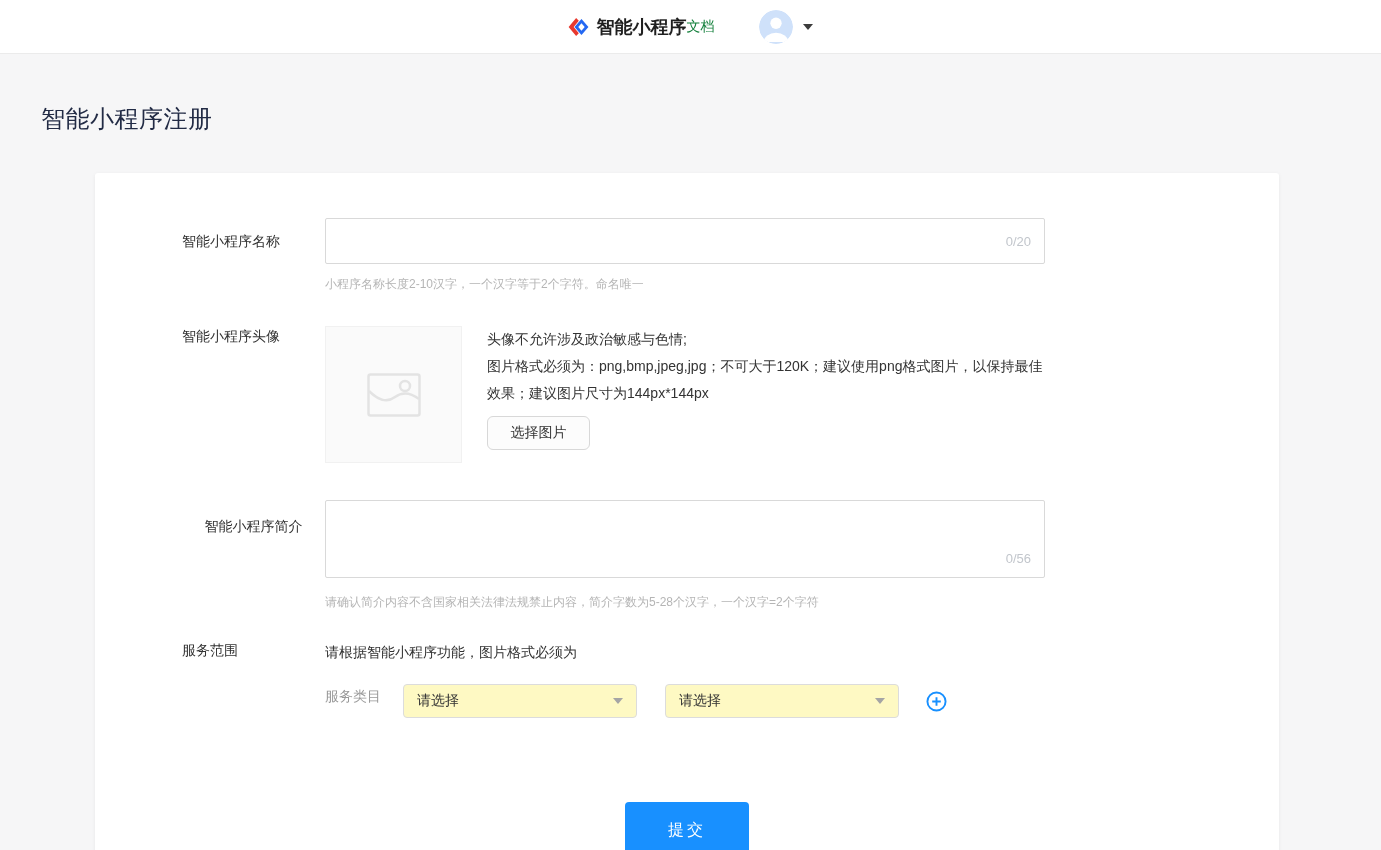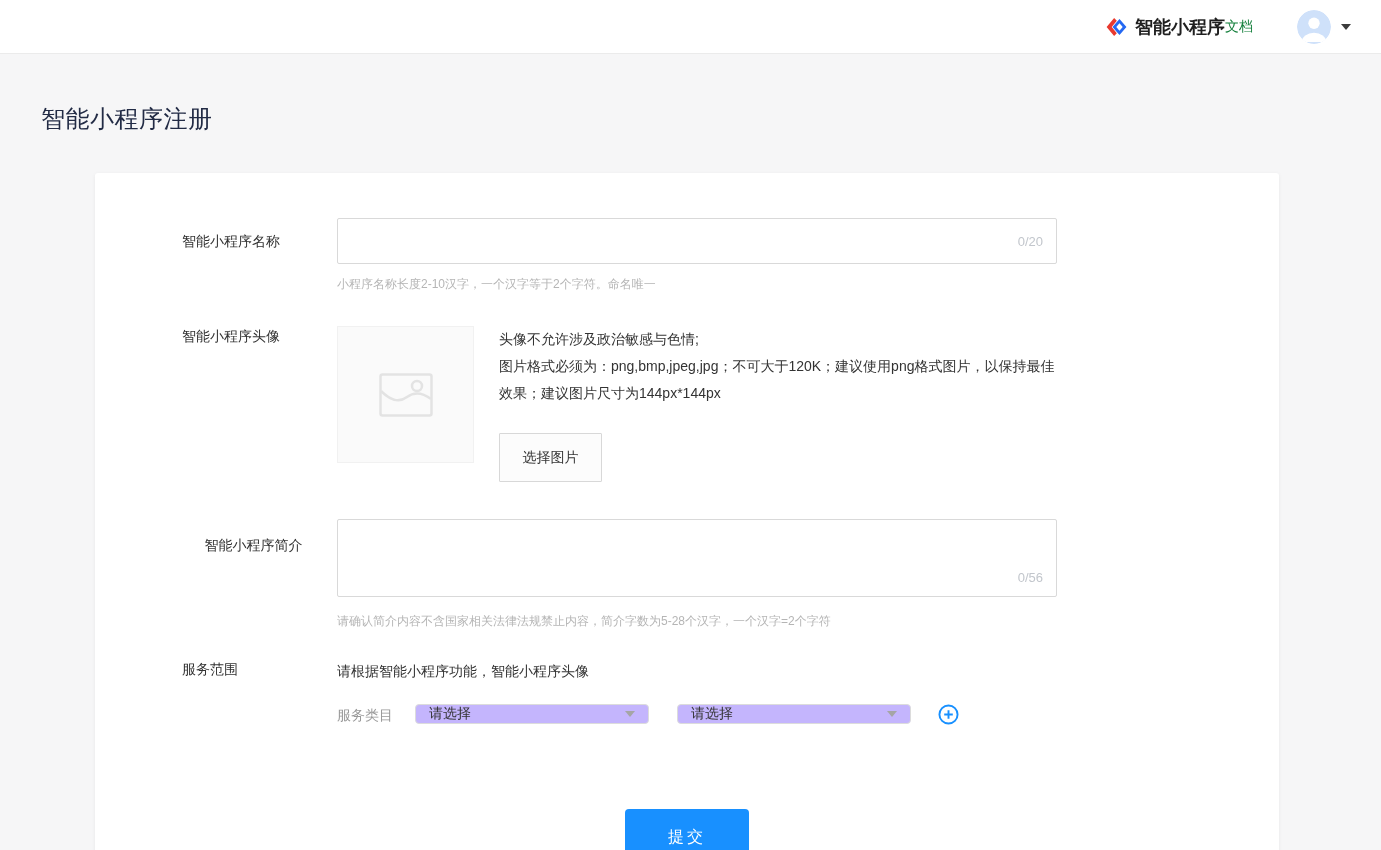--- a/index.html
+++ b/index.html
@@ -5,21 +5,21 @@
   * { margin:0; padding:0; box-sizing:border-box; }
   html,body { width:1381px; height:850px; overflow:hidden; }
   body {
     background:#f6f6f7;
     font-family:"Liberation Sans","DejaVu Sans",sans-serif;
     color:#333;
   }
   
   .navbar {
     height:54px; background:#fff; border-bottom:1px solid #ebebeb;
-    display:flex; align-items:center; justify-content:flex-end;
+    display:flex; align-items:center; justify-content:center;
     padding:0 30px 0 28px;
   }
   .brand { display:flex; align-items:center; gap:8px; cursor:pointer; }
   .brand-name { font-size:18px; font-weight:600; color:#1f1f1f; }
   .nav-right { display:flex; align-items:center; }
   .docs-link { font-size:14px; color:#15803d; text-decoration:none; margin-right:44px; cursor:pointer; }
   .avatar { width:34px; height:34px; border-radius:50%; overflow:hidden; cursor:pointer; }
   .caret-down {
     width:0; height:0; margin-left:10px; cursor:pointer;
     border-left:5px solid transparent; border-right:5px solid transparent;
@@ -28,21 +28,21 @@
   
   .page-title {
     margin:49px 0 0 41px; font-size:24px; font-weight:500;
     color:#222b45; letter-spacing:0.5px;
   }
   .card {
     width:1184px; margin:38px 0 0 95px; background:#fff;
     border-radius:3px; box-shadow:0 1px 4px rgba(0,0,0,0.06);
     padding:45px 0 150px;
   }
-  .form-row { display:flex;gap:12px; }
+  .form-row { display:flex; }
   .form-label {
     width:143px; margin-left:87px; flex-shrink:0;
     font-size:14px; color:#333;
   }
   .control-col { width:720px; }
   
   .row-name { margin-bottom:33px; }
   .row-name .form-label { line-height:46px; }
   .input-wrap { position:relative; width:720px; }
   .text-input {
@@ -60,39 +60,39 @@
   .row-avatar { margin-bottom:37px; }
   .row-avatar .form-label { padding-top:2px; }
   .avatar-content { display:flex; }
   .img-placeholder {
     width:137px; height:137px; background:#fafafa; border:1px solid #f1f1f1;
     display:flex; align-items:center; justify-content:center; flex-shrink:0;
   }
   .avatar-right { margin-left:25px; width:558px; }
   .rules-text { font-size:14px; color:#333; line-height:27px; }
   .choose-btn {
-    margin-top:26px; width:103px; height:49px; border:1px solid #d8d8d8;
-    background:#fcfcfc; border-radius:1px; font-size:14px; color:#333;
+    margin-top:9px; width:103px; height:34px; border:1px solid #d8d8d8;
+    background:#fcfcfc; border-radius:6px; font-size:14px; color:#333;
     cursor:pointer; font-family:inherit;
   }
   
   .row-intro { margin-bottom:31px; }
   .row-intro .form-label { padding-top:18px;text-align:center; }
   .textarea-input {
     width:720px; height:78px; border:1px solid #d9d9d9; border-radius:2px;
     padding:10px 54px 10px 14px; font-size:14px; color:#333; outline:none;
     resize:none; font-family:inherit;
   }
   
   .service-instruction { font-size:14px; color:#333; line-height:20px; }
   .category-row { display:flex; align-items:center; margin-top:22px; }
   .category-label { font-size:14px; color:#999; margin-right:22px; align-self:flex-start; margin-top:4px; }
   .select-box {
-    width:234px; height:20px; border:1px solid #dcdcdc; border-radius:4px;
-    background:#c4b5fd; display:flex; align-items:center; justify-content:space-between;
+    width:234px; height:34px; border:1px solid #dcdcdc; border-radius:4px;
+    background:#fef9c3; display:flex; align-items:center; justify-content:space-between;
     padding:8px 13px; cursor:pointer;
   }
   .select-box + .select-box { margin-left:28px; }
   .select-value { font-size:14px; color:#333; }
   .select-caret {
     width:0; height:0;
     border-left:5px solid transparent; border-right:5px solid transparent;
     border-top:6px solid #a5a5a5;
   }
   .add-circle { margin-left:27px; cursor:pointer; display:flex; align-items:center; }
@@ -174,21 +174,21 @@
           <textarea class="textarea-input" style=""></textarea>
           <span class="char-counter counter-bottom">0/56</span>
         </div>
         <div class="field-hint">请确认简介内容不含国家相关法律法规禁止内容，简介字数为5-28个汉字，一个汉字=2个字符</div>
       </div>
     </div>
 
     <div class="form-row">
       <div class="form-label">服务范围</div>
       <div>
-        <div class="service-instruction">请根据智能小程序功能，智能小程序头像</div>
+        <div class="service-instruction">请根据智能小程序功能，图片格式必须为</div>
         <div class="category-row">
           <span class="category-label">服务类目</span>
           <div class="select-box">
             <span class="select-value">请选择</span>
             <span class="select-caret"></span>
           </div>
           <div class="select-box">
             <span class="select-value">请选择</span>
             <span class="select-caret"></span>
           </div>

